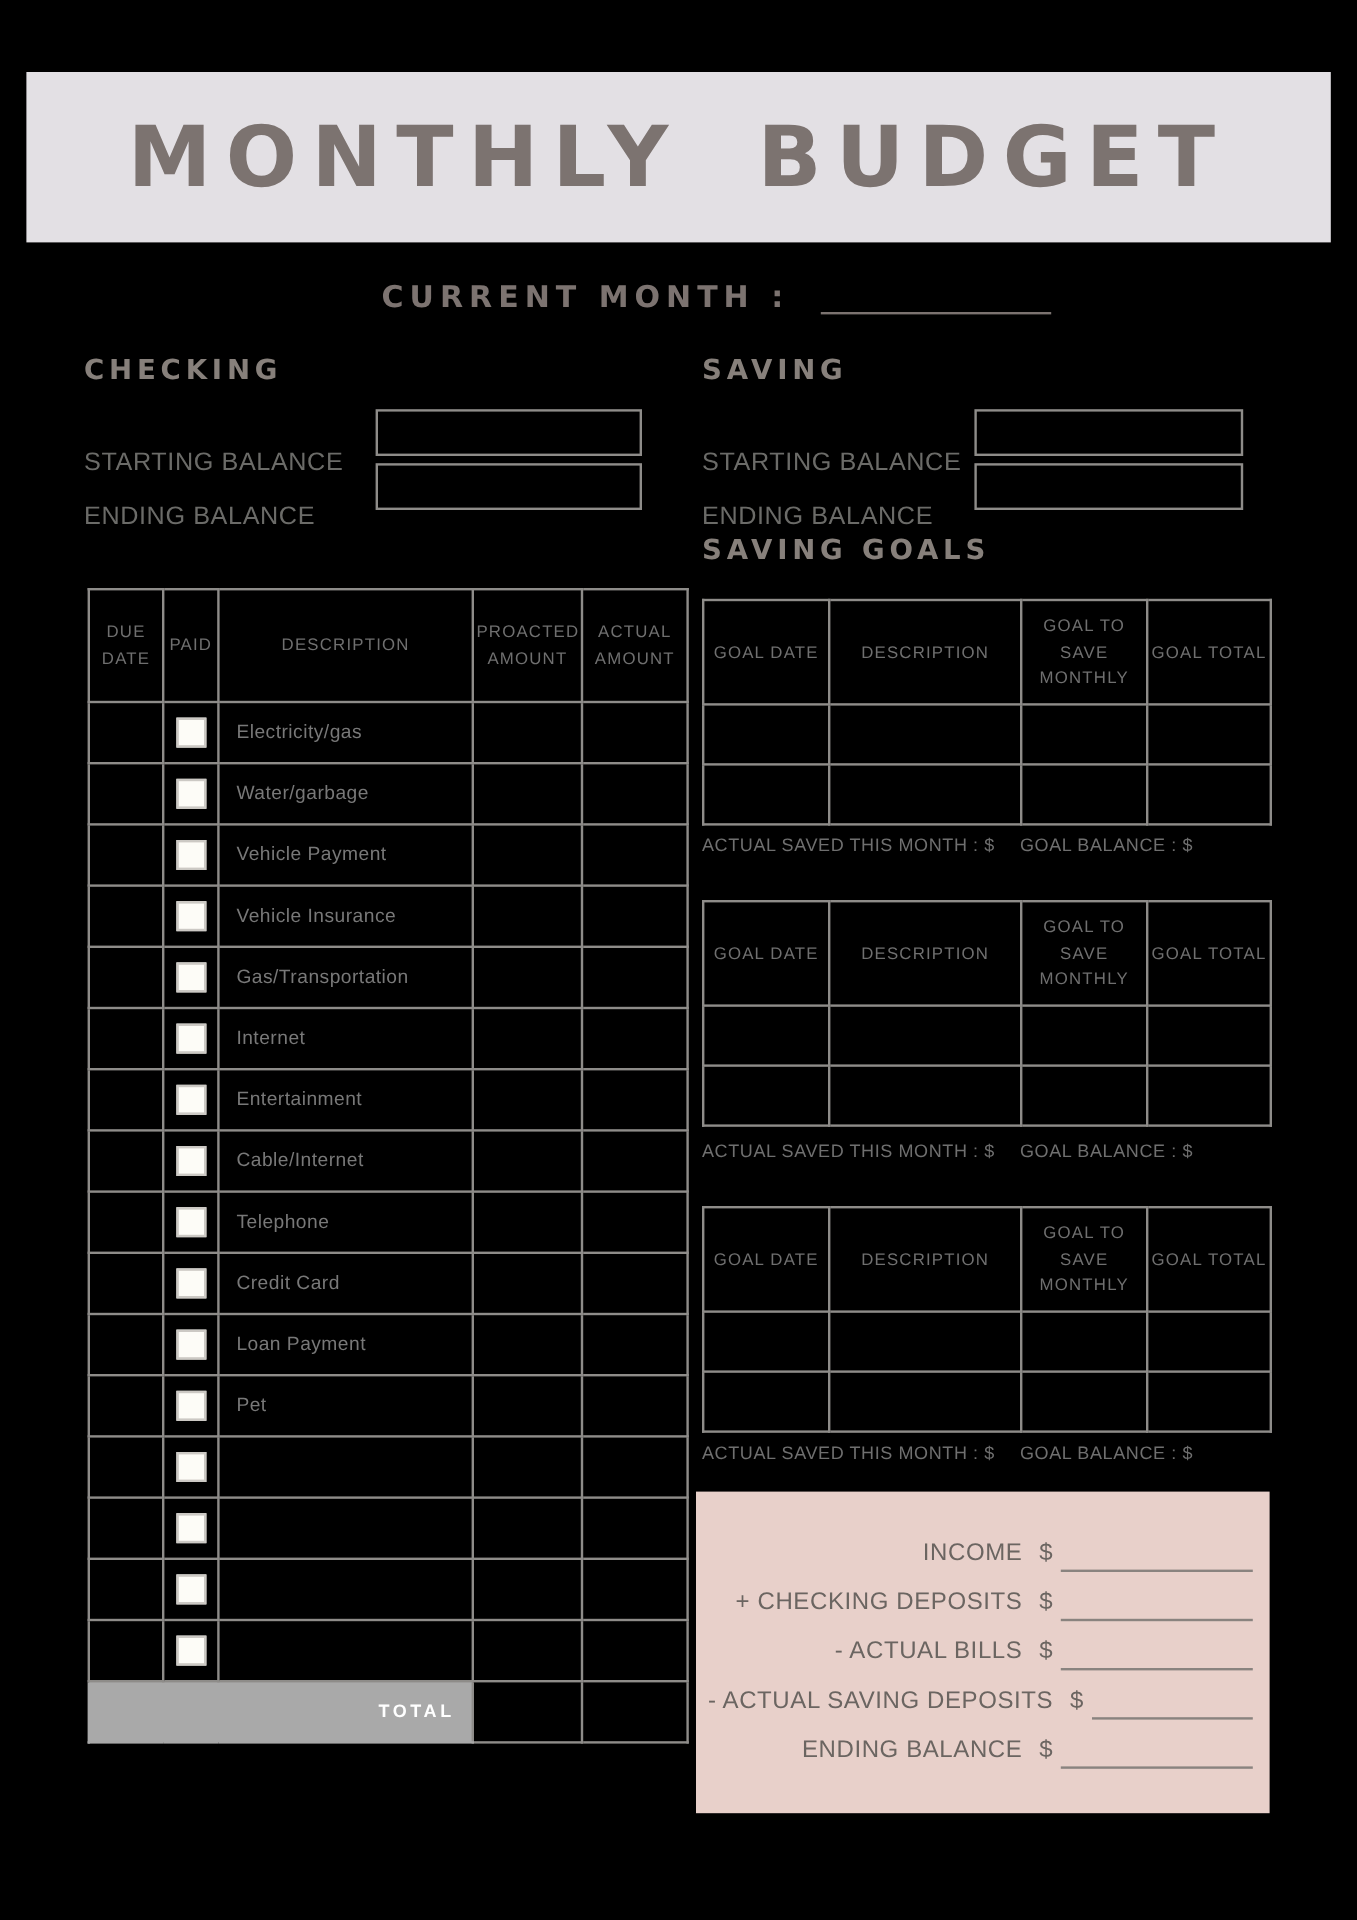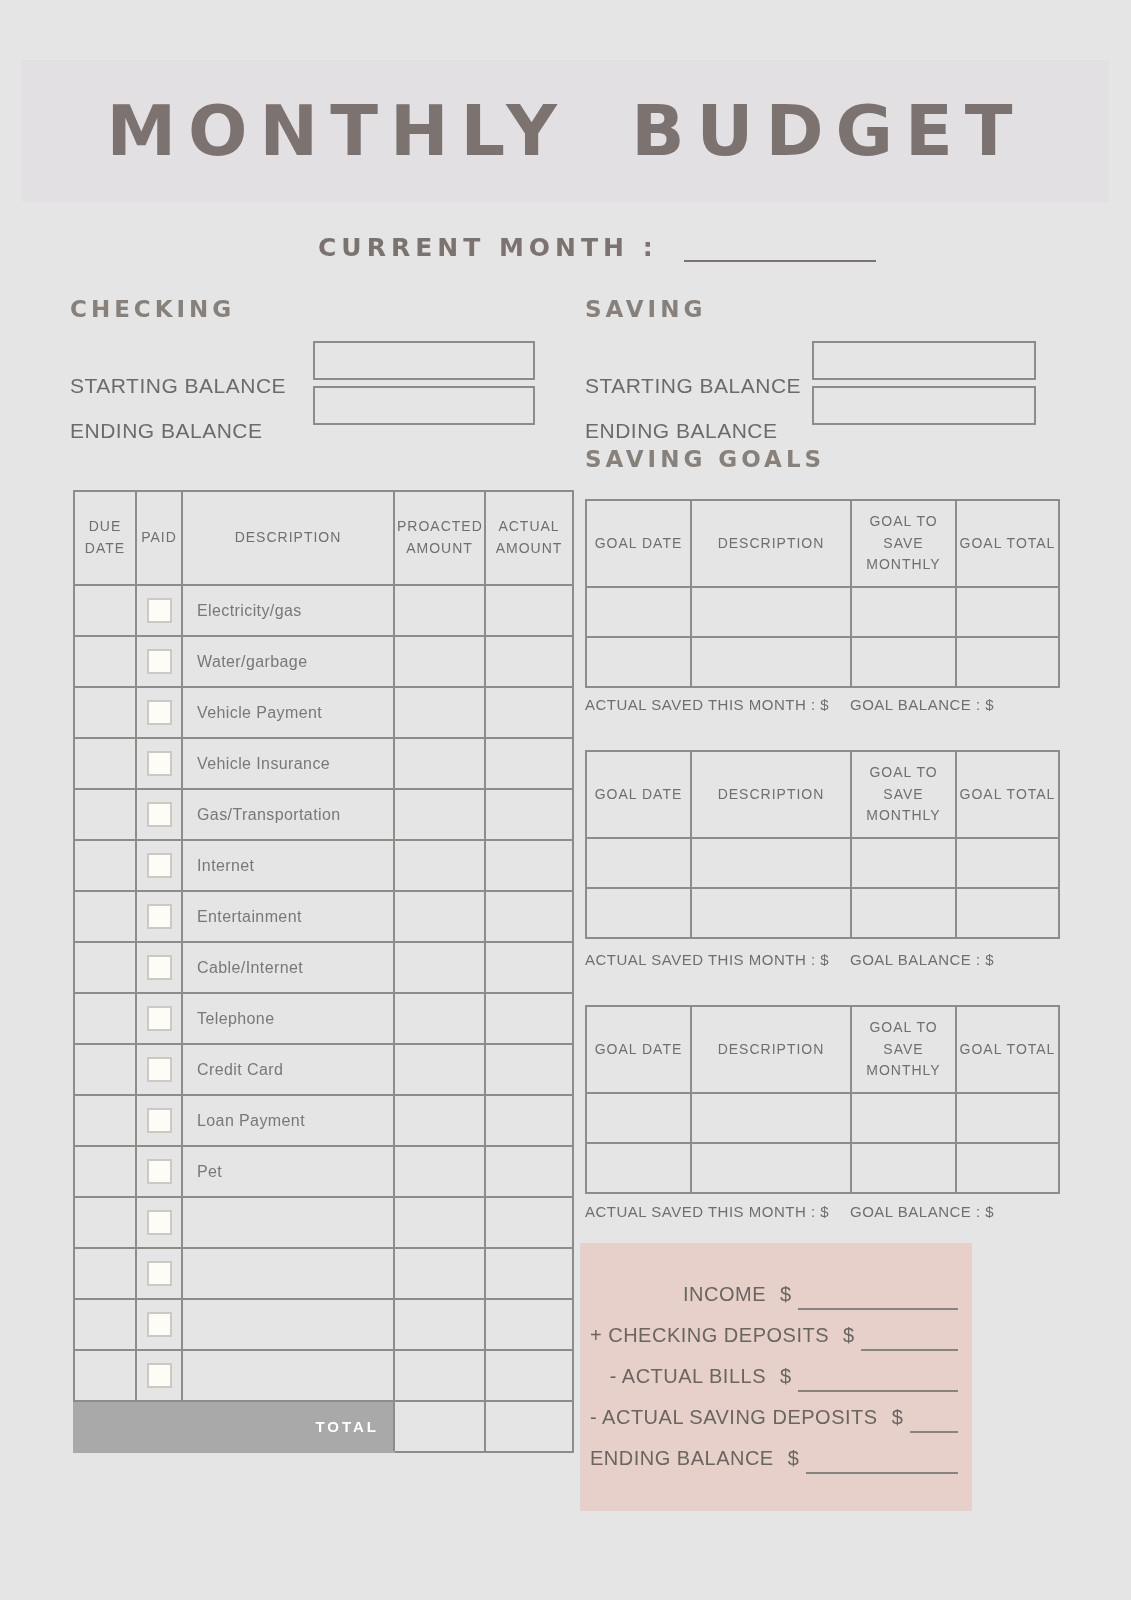--- a/index.html
+++ b/index.html
@@ -1,17 +1,17 @@
 <!DOCTYPE html>
 <html><head>
 <meta charset="utf-8">
 <style>
   html,body{margin:0;padding:0;}
   body{font-family:"Liberation Sans",sans-serif;}
-  .page{position:relative;width:1131px;height:1600px;background:#e5e5e5;overflow:hidden;}
+  .page{position:relative;width:1131px;height:1600px;background:#000000;overflow:hidden;}
 
   
   .band{position:absolute;left:22px;top:60px;width:1087px;height:142px;background:#e3e0e4;
         display:flex;align-items:center;justify-content:center;}
   .title{font-family:"DejaVu Sans",sans-serif;font-weight:700;font-size:70px;
          letter-spacing:12px;word-spacing:26px;color:#7c7370;white-space:nowrap;}
 
   
   .current-month{position:absolute;left:318px;top:233px;white-space:nowrap;}
   .cm-label{font-family:"DejaVu Sans",sans-serif;font-weight:700;font-size:25px;
@@ -51,21 +51,21 @@
   .goals-table .g-head th{height:87px;}
   .goals-table .g-row td{height:50px;}
 
   .goals-note{position:absolute;left:585px;width:473px;height:20px;}
   .goals-note span{position:absolute;top:0;font-size:15px;color:#6f6f6f;
                    letter-spacing:0.5px;white-space:nowrap;}
   .note-a{left:0;}
   .note-b{left:265px;}
 
   
-  .summary{position:absolute;left:580px;top:1243px;width:392px;height:268px;
+  .summary{position:absolute;left:580px;top:1243px;width:478px;height:268px;
            background:#e8d0ca;box-sizing:border-box;padding:26px 14px 0 10px;}
   .sum-row{display:flex;align-items:flex-end;height:41px;}
   .sum-label{flex:1;text-align:right;font-size:20px;color:#6b6561;
              letter-spacing:0.5px;white-space:nowrap;padding-bottom:4px;}
   .sum-value{width:178px;margin-left:14px;display:flex;align-items:flex-end;}
   .dollar{font-size:20px;color:#6b6561;margin-right:7px;padding-bottom:4px;}
   .sum-line{flex:1;border-bottom:2px solid #89837f;height:30px;}
 </style>
 </head>
 <body>

